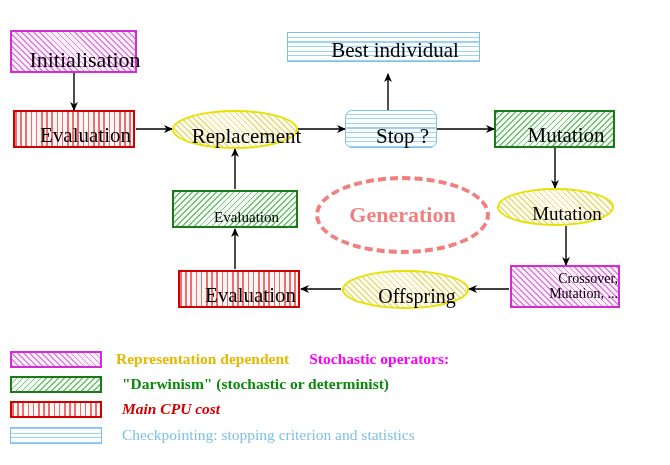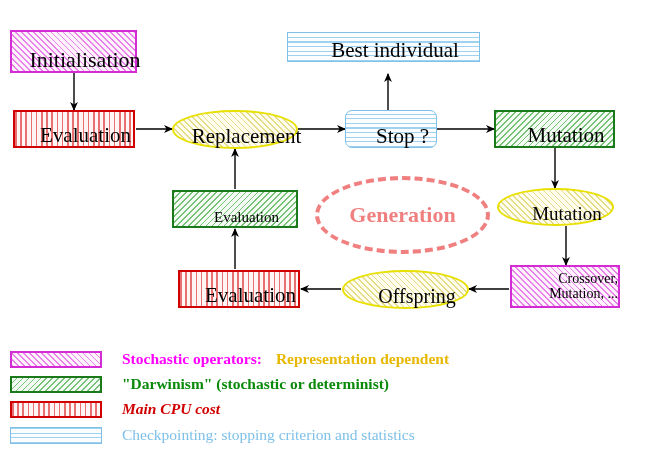--- a/index.html
+++ b/index.html
@@ -185,22 +185,22 @@
 </div>
 
 <div class="dashed-gen" style="left:315px; top:176px; width:167px; height:70px; font-size:22px;font-weight:bold;">
   <span>Generation</span>
 </div>
 
 <div id="legend">
 
   <div class="legend-row" style="top:8px;">
     <div class="swatch hatch-magenta"></div>
+    <div class="legend-text seg-alt" style="color:#e8b800; margin-left:14px;">Representation dependent</div>
     <div class="legend-text" style="color:#ff00ff;">Stochastic operators:</div>
-    <div class="legend-text seg-alt" style="color:#e8b800; margin-left:14px;">Representation dependent</div>
   </div>
 
   <div class="legend-row" style="top:33px;">
     <div class="swatch hatch-green"></div>
     <div class="legend-text" style="color:#0a8a0a;">"Darwinism" (stochastic or determinist)</div>
   </div>
 
   <div class="legend-row" style="top:58px;">
     <div class="swatch hatch-red"></div>
     <div class="legend-text" style="color:#d10000;font-style:italic;">Main CPU cost</div>

